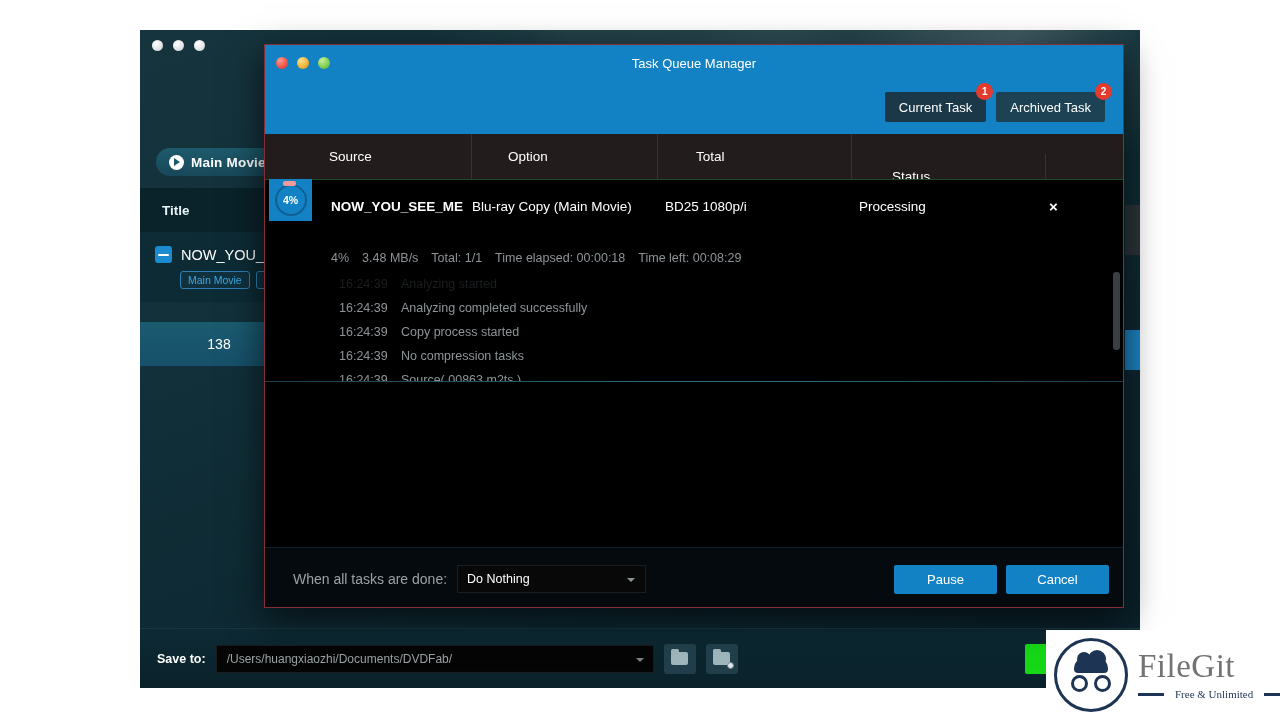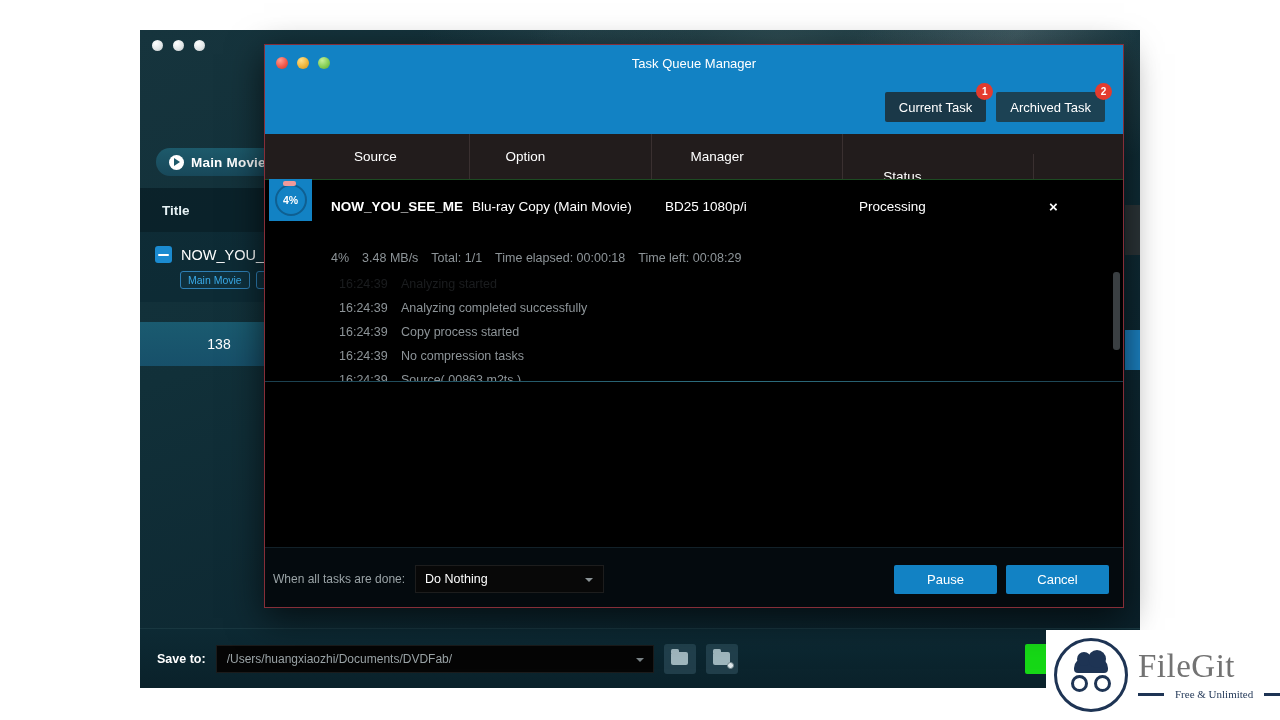--- a/index.html
+++ b/index.html
@@ -268,21 +268,21 @@
   #col-head {
     position: relative;
     width: 100%; height: 45px;
     background: #221c1c;
     display: flex; align-items: center;
   }
   #col-head .col {
     color: #ffffff; font-size: 13.5px;
     height: 45px; display: flex; align-items: center;
     border-right: 1px solid #3a3030;
-    padding-left: 89px;
+    padding-left: 64px;
   }
   #col-head .col.c2 { padding-left: 36px; }
   #col-head .col.c3 { padding-left: 38px; }
   #col-head .col.c4 { padding-left: 40px; margin-top: 40px; }
   #col-head .col.c5 { border-right: none; }
 
   
   #task-row {
     position: relative;
     width: 100%; height: 53px;
@@ -372,22 +372,22 @@
 
   
   #dlg-footer {
     position: relative;
     width: 100%; height: 62px;
     background: #040a0e;
     border-top: 1px solid rgba(70,120,140,.22);
     display: flex; align-items: center;
   }
   #done-label {
-    color: #9aa3a6; font-size: 12px;
-    margin-left: 8px; margin-right: 10px; white-space: nowrap;
+    color: #9aa3a6; font-size: 14px;
+    margin-left: 28px; margin-right: 10px; white-space: nowrap;
   }
   #done-select {
     position: relative;
     width: 189px; height: 28px;
     background: #080808;
     border: 1px solid #1d1d1d;
     display: flex; align-items: center;
     padding-left: 9px;
   }
   #done-value { color: #ffffff; font-size: 12.5px; }
@@ -546,21 +546,21 @@
         <div class="task-tab alt">
           <span>Archived Task</span>
           <span class="tab-badge">2</span>
         </div>
       </div>
     </div>
 
     <div id="col-head">
       <div class="col c1" style="width:207px">Source</div>
       <div class="col c2" style="width:186px">Option</div>
-      <div class="col c3" style="width:194px">Manager</div>
+      <div class="col c3" style="width:194px">Total</div>
       <div class="col c4" style="width:194px">Status</div>
       <div class="col c5" style="width:77px"></div>
     </div>
 
     <div id="task-row">
       <div id="prog-badge">
         <div id="prog-ring">
           <span id="prog-pct">4%</span>
         </div>
       </div>

